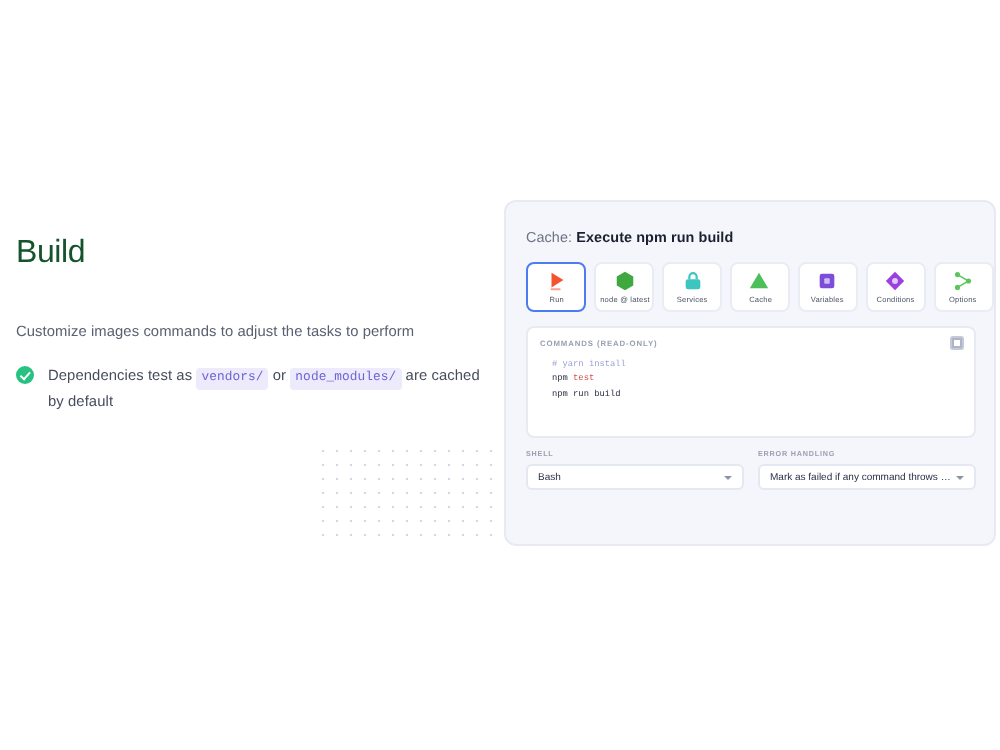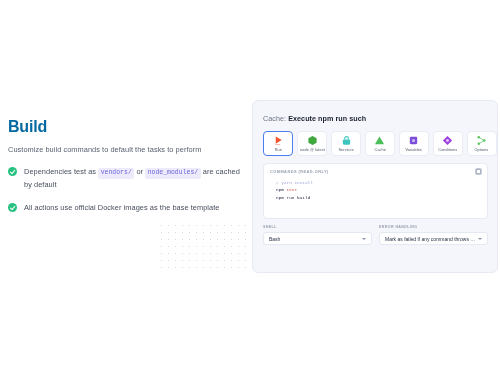--- a/index.html
+++ b/index.html
@@ -7,22 +7,22 @@
     width: 500px; height: 375px;
     background: #ffffff;
     font-family: "Liberation Sans", sans-serif;
     overflow: hidden;
   }
   .stage { position: relative; width: 500px; height: 375px; background: #ffffff; }
 
   
   .left-col { position: absolute; left: 8px; top: 118px; width: 232px; }
   .page-title {
-    font-size: 16px; font-weight: bold; color: #0369a1;
-    letter-spacing: -0.2px; margin-bottom: 8px;
+    font-size: 16px; font-weight: normal; color: #14532d;
+    letter-spacing: -0.2px; margin-bottom: 24px;
   }
   .page-sub {
     font-size: 7.4px; color: #5a6070; line-height: 1.5;
     margin-bottom: 11px; letter-spacing: 0.05px;
   }
   .bullet { display: flex; align-items: flex-start; gap: 7px; margin-bottom: 11px; }
   .check {
     flex: 0 0 auto; width: 9px; height: 9px; border-radius: 50%;
     background: #27c281; margin-top: 1px; position: relative;
   }
@@ -128,44 +128,40 @@
 </style>
 </head>
 <body>
 
 <div class="stage">
 
   <div class="dots"></div>
 
   <div class="left-col">
     <div class="page-title">Build</div>
-    <div class="page-sub">Customize build commands to default the tasks to perform</div>
+    <div class="page-sub">Customize images commands to adjust the tasks to perform</div>
 
     <div class="bullet">
       <span class="check"></span>
       <span class="bullet-text">
         <span>Dependencies test as</span>
         <span class="chip">vendors/</span>
         <span>or</span>
         <span class="chip">node_modules/</span>
         <span>are cached by default</span>
       </span>
     </div>
 
-    <div class="bullet">
-      <span class="check"></span>
-      <span class="bullet-text">All actions use official Docker images as the base template</span>
-    </div>
   </div>
 
   <div class="panel">
 
     <div class="panel-head">
       <span>Cache:</span>
-      <b>Execute npm run such</b>
+      <b>Execute npm run build</b>
     </div>
 
     <div class="tiles">
 
       <div class="tile sel">
         <svg class="tile-ico" viewBox="0 0 24 24">
           <path d="M6 3 L19 11 L6 19 Z" fill="#f2542d"></path>
           <rect x="5" y="20" width="11" height="2" rx="1" fill="#f2542d" opacity="0.55"></rect>
         </svg>
         <span class="tile-lb">Run</span>

